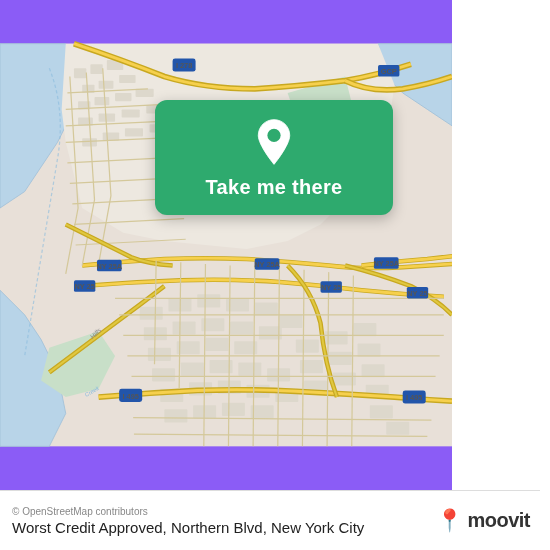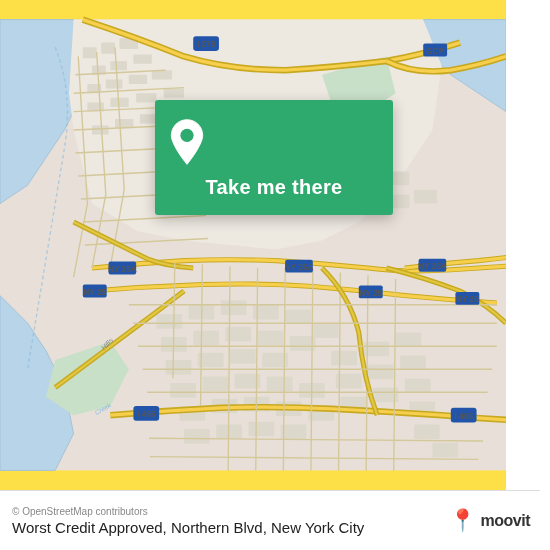--- a/index.html
+++ b/index.html
@@ -6,45 +6,46 @@
     body {
       width: 550px;
       height: 550px;
       overflow: hidden;
       font-family: Arial, sans-serif;
       position: relative;
     }
 
     
     .map-container {
-      width: 506px;
+      width: 452px;
       height: 490px;
       position: relative;
-      background-color: #fde047;
+      background-color: #8b5cf6;
       overflow: hidden;
     }
 
     
     .map-svg {
       width: 100%;
       height: 100%;
       position: absolute;
       top: 0; left: 0;
     }
 
     
     .location-card {
       position: absolute;
       top: 100px;
       left: 155px;
       width: 238px;
       background-color: #2eaa6e;
-      border-radius: 3px;
+      border-radius: 12px;
       display: flex;
       flex-direction: column;
+      align-items: center;
       padding: 18px 8px 16px;
       box-shadow: 0 4px 14px rgba(0,0,0,0.25);
     }
 
     .pin-icon {
       width: 48px;
       height: 48px;
       margin-bottom: 10px;
     }
 
@@ -94,21 +95,21 @@
       align-items: center;
       gap: 4px;
     }
 
     .moovit-pin {
       font-size: 22px;
       color: #e8312a;
     }
 
     .moovit-text {
-      font-size: 16px;
+      font-size: 20px;
       font-weight: bold;
       color: #333;
       letter-spacing: -0.5px;
     }
     .road-main { stroke: #f6d04d; stroke-width: 3.5; fill: none; }
     .road-secondary { stroke: #e0c840; stroke-width: 2.5; fill: none; }
     .road-street { stroke: #d4c89a; stroke-width: 1.5; fill: none; }
     .road-outline { stroke: #c8a820; stroke-width: 7; fill: none; }
     .road-main-outline { stroke: #c8a820; stroke-width: 5.5; fill: none; }
     .water { fill: #b8d4e8; stroke: #a0c0d8; stroke-width: 1; }

